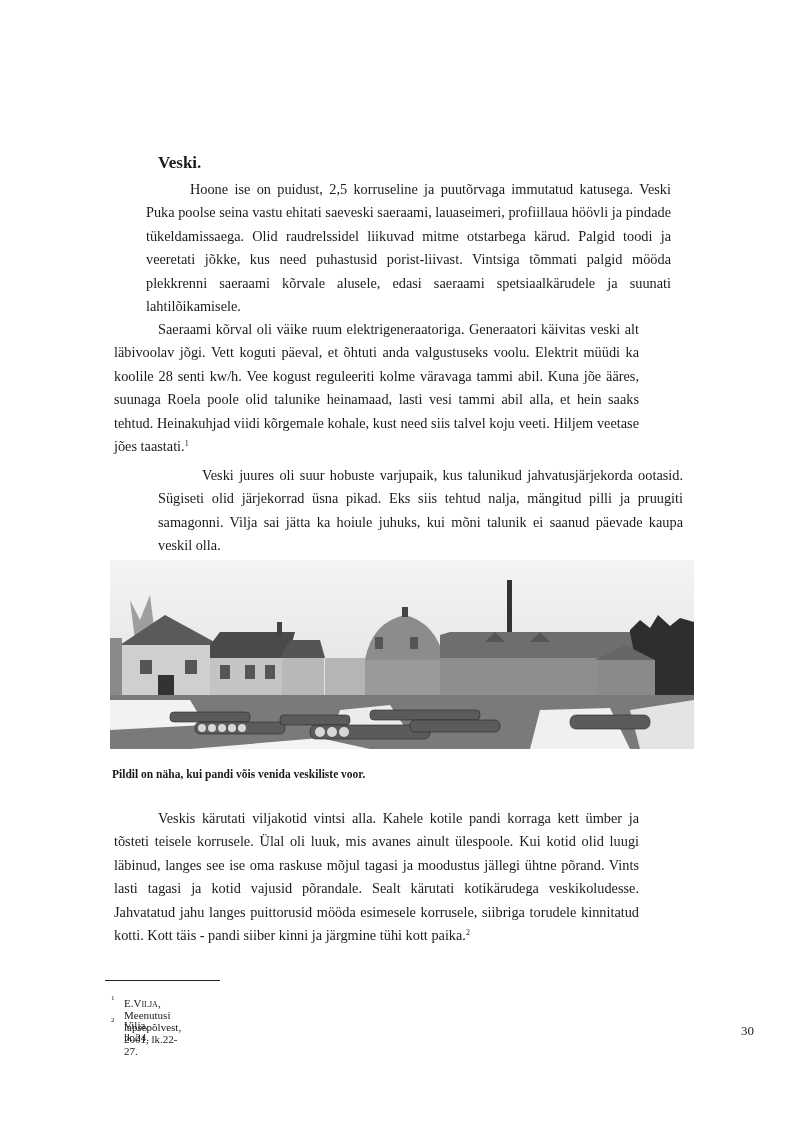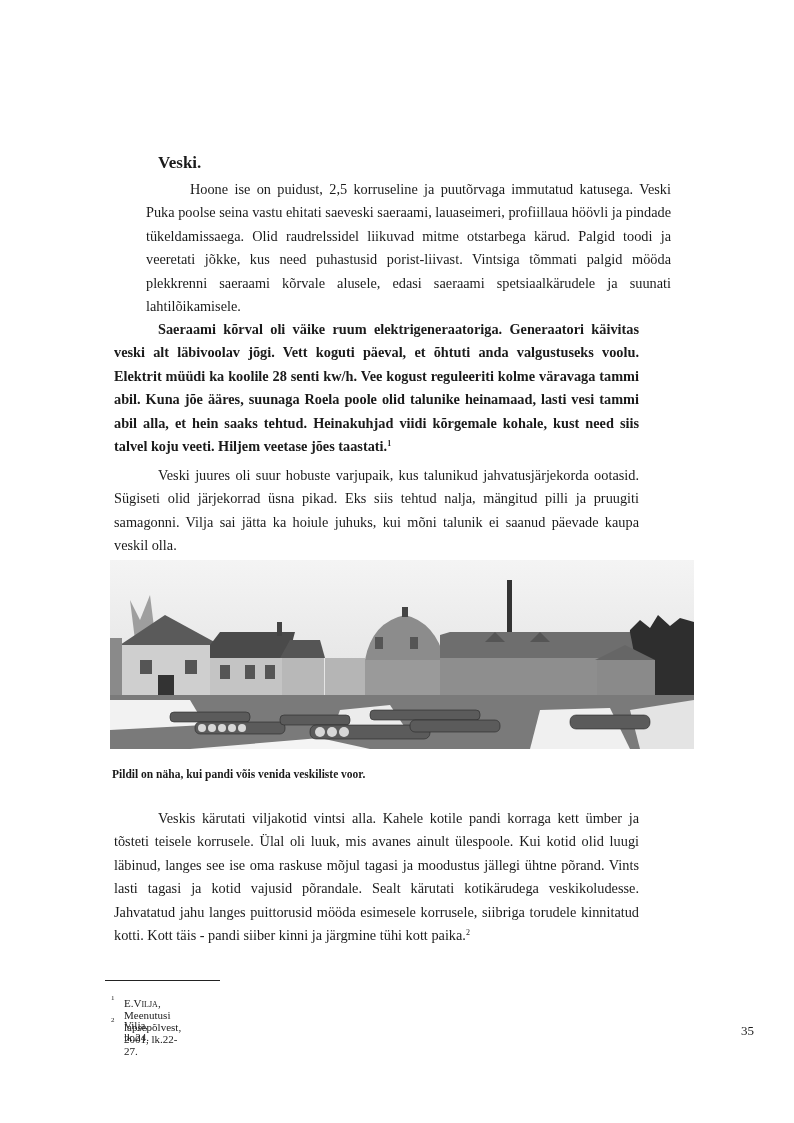--- a/index.html
+++ b/index.html
@@ -8,22 +8,22 @@
     .page { position: absolute; left: 0; top: 12px; width: 794px; height: 1123px; }
 
     .heading { position: absolute; left: 158px; top: 141px; font-size: 17px; font-weight: bold; margin: 0; }
 
     .text-block { position: absolute; left: 114px; width: 525px; font-size: 14.3px; line-height: 23.4px; }
     .para { margin: 0; text-align: justify; text-indent: 44px; }
     .para-last { text-align-last: left; }
     sup { font-size: 8px; line-height: 0; vertical-align: 5px; }
 
     #p1 { top: 166px; margin-left: 32px; }
-    #p2 { top: 306px; font-weight: bold; }
-    #p3 { top: 452px; }
+    #p2 { top: 306px; }
+    #p3 { top: 452px; margin-left: 44px; }
     #p4 { top: 795px; }
 
     .photo { position: absolute; left: 110px; top: 548px; width: 584px; height: 189px; overflow: hidden; background: #e9e9e9; }
     .photo svg { display: block; }
 
     .caption { position: absolute; left: 112px; top: 756px; font-size: 11.5px; font-weight: bold; }
 
     .footnote-rule { position: absolute; left: 105px; top: 968px; width: 115px; height: 0; border-top: 1px solid #222; }
     .footnotes { position: absolute; left: 108px; top: 985px; font-size: 11px; }
     .footnote { position: relative; height: 22px; }
@@ -138,14 +138,14 @@
     <div class="footnote">
       <span class="fn-num">1</span>
       <span class="fn-text"><span>E.</span><span class="smallcaps">Vilja</span><span>, Meenutusi lapsepõlvest, 2001, lk.22-27.</span></span>
     </div>
     <div class="footnote">
       <span class="fn-num">2</span>
       <span class="fn-text">Vilja, lk.24.</span>
     </div>
   </div>
 
-  <div class="page-number">35</div>
+  <div class="page-number">30</div>
 </div>
 
 </body></html>

